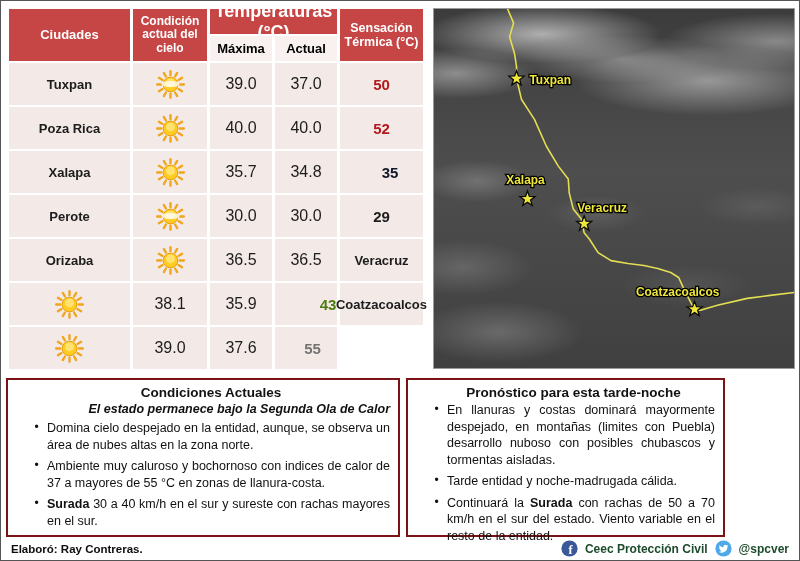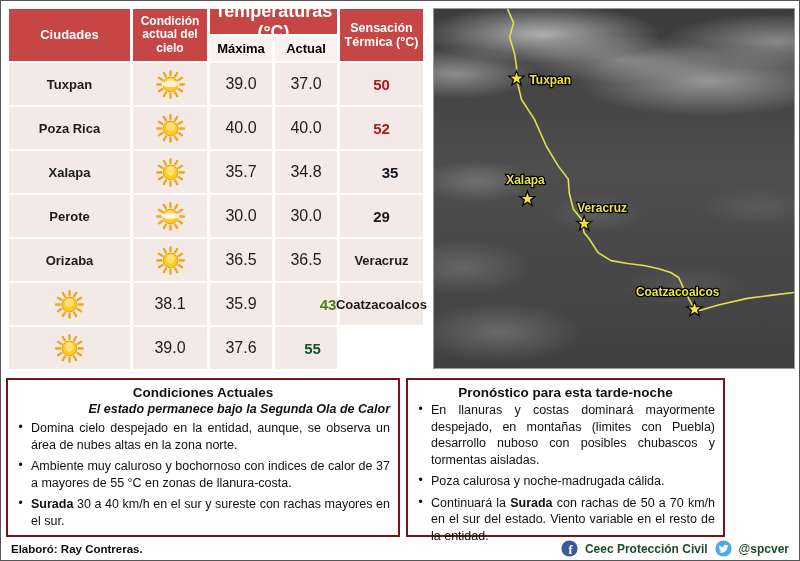--- a/index.html
+++ b/index.html
@@ -38,21 +38,21 @@
          radial-gradient(ellipse 120px 44px at 18% 90%, rgba(185,185,185,.33), transparent 70%),
          radial-gradient(ellipse 70px 26px at 45% 57%, rgba(160,160,160,.22), transparent 70%),
          radial-gradient(ellipse 95px 30px at 70% 77%, rgba(150,150,150,.18), transparent 70%),
          radial-gradient(ellipse 85px 28px at 90% 55%, rgba(155,155,155,.2), transparent 70%),
          linear-gradient(180deg,#3c3c3c,#4e4e4e 45%,#404040);}
   .map svg{position:absolute;left:0;top:0;width:100%;height:100%;}
   .map text{font-family:"Liberation Sans",sans-serif;font-weight:bold;font-size:12px;
             fill:var(--mapyellow);stroke:#000;stroke-width:2.6px;paint-order:stroke;}
   
   .box{position:absolute;top:377px;height:159px;border:2px solid var(--maroon);
-       box-sizing:border-box;background:#fff;padding:4px 8px 4px 8px;}
+       box-sizing:border-box;background:#fff;padding:4px 8px 4px 24px;}
   .box.left{left:5px;width:394px;}
   .box.right{left:405px;width:319px;}
   .box-title{text-align:center;font-weight:bold;font-size:13.5px;color:#111;margin:1px 0 2px;}
   .box-sub{text-align:right;font-weight:bold;font-style:italic;font-size:12.5px;color:#111;margin:0 0 4px;}
   .bullet{display:flex;gap:6px;margin:2px 0 5px;}
   .dot{flex:0 0 9px;text-align:center;font-size:12px;color:#111;line-height:1.32;}
   .btxt{font-size:12.5px;line-height:1.32;color:#111;text-align:justify;}
   
   .credit{position:absolute;left:10px;top:542px;font-weight:bold;font-size:11.5px;color:#0d0d0d;}
   .social{position:absolute;right:10px;top:539px;display:flex;align-items:center;gap:7px;}
@@ -219,21 +219,21 @@
           <line x1="11.249999999999996" y1="7.772758664047835" x2="9.099999999999994" y2="4.0488494277747495" stroke="#f0a51b" stroke-width="2.4" stroke-linecap="round"></line>
           <line x1="15.999999999999998" y1="6.5" x2="15.999999999999998" y2="2.1999999999999993" stroke="#f0a51b" stroke-width="2.4" stroke-linecap="round"></line>
           <line x1="20.75" y1="7.772758664047833" x2="22.900000000000002" y2="4.048849427774746" stroke="#f0a51b" stroke-width="2.4" stroke-linecap="round"></line>
           <line x1="24.227241335952165" y1="11.249999999999996" x2="27.951150572225252" y2="9.099999999999994" stroke="#f0a51b" stroke-width="2.4" stroke-linecap="round"></line>
     <circle cx="16" cy="16" r="7.6" fill="#ffcb21" stroke="#e59b0e" stroke-width="1"></circle>
     <circle cx="16" cy="14.4" r="4.6" fill="#ffe680" opacity="0.85"></circle>
         </svg>
       </div>
       <div class="cell d num">39.0</div>
       <div class="cell d num">37.6</div>
-      <div class="cell d feel" style="color: #14532d; padding-left: 13px;">55</div>
+      <div class="cell d feel" style="color: #737373; padding-left: 13px;">55</div>
     </div>
 
   <div class="map">
     <svg viewBox="0 0 362 361">
       <polyline fill="none" stroke-width="1.6" stroke-linejoin="round" stroke-linecap="round" points="74,0 80,14 76,28 81,45 83,58 83,70 88,91 101,111 113,138 125,158 135,171 136,185 140,201 148,211 151,225 156,231 165,245 178,253 195,256 211,258 225,261 238,265 246,270 251,281 256,291 262,302 268,303 285,298 315,291 338,288 362,285" stroke="#e3de52"></polyline>
 
     <g>
           <path d="M0,-8 L1.94,-2.67 7.61,-2.47 3.14,1.02 4.7,6.47 0,3.3 -4.7,6.47 -3.14,1.02 -7.61,-2.47 -1.94,-2.67 Z" transform="translate(83,70)" fill="#efe73b" stroke="#0a0a0a" stroke-width="1.3"></path>
           <text x="96" y="75" text-anchor="start">Tuxpan</text>
         </g>
@@ -273,21 +273,21 @@
 
   <div class="box right">
     <div class="box-title">Pronóstico para esta tarde-noche</div>
     <div id="right-bullets">
         <div class="bullet">
           <span class="dot">•</span>
           <span class="btxt"><span>En llanuras y costas dominará mayormente despejado, en montañas (limites con Puebla) desarrollo nuboso con posibles chubascos y tormentas aisladas.</span></span>
         </div>
         <div class="bullet">
           <span class="dot">•</span>
-          <span class="btxt"><span>Poza calurosa y noche-madrugada cálida.</span></span>
+          <span class="btxt"><span>Tarde entidad y noche-madrugada cálida.</span></span>
         </div>
         <div class="bullet">
           <span class="dot">•</span>
           <span class="btxt"><span>Continuará la </span><b>Surada</b><span> con rachas de 50 a 70 km/h en el sur del estado. Viento variable en el resto de la entidad.</span></span>
         </div>
       </div>
   </div>
 
   <div class="credit">Elaboró: Ray Contreras.</div>
   <div class="social">

